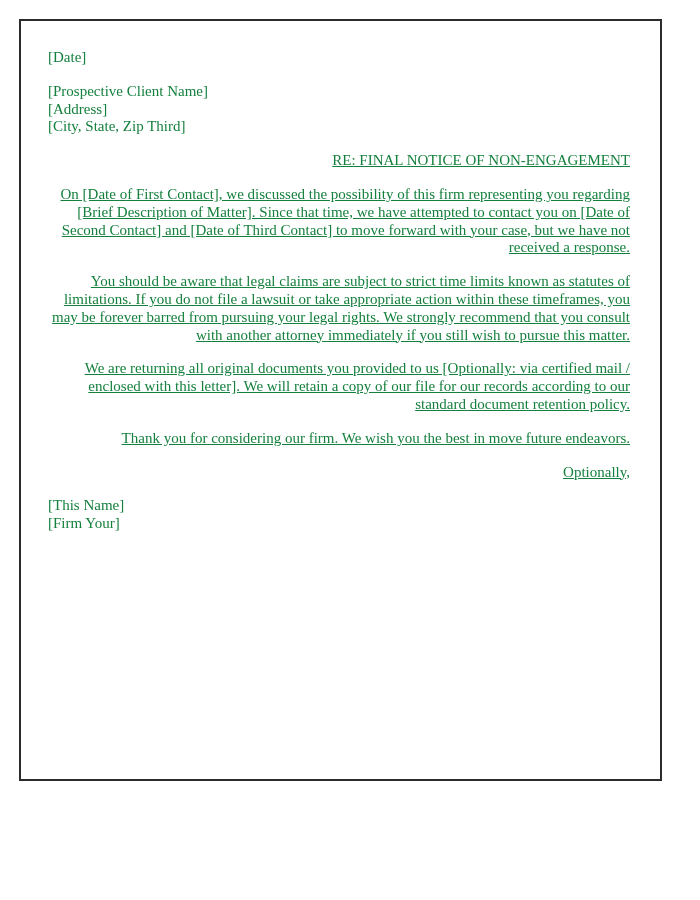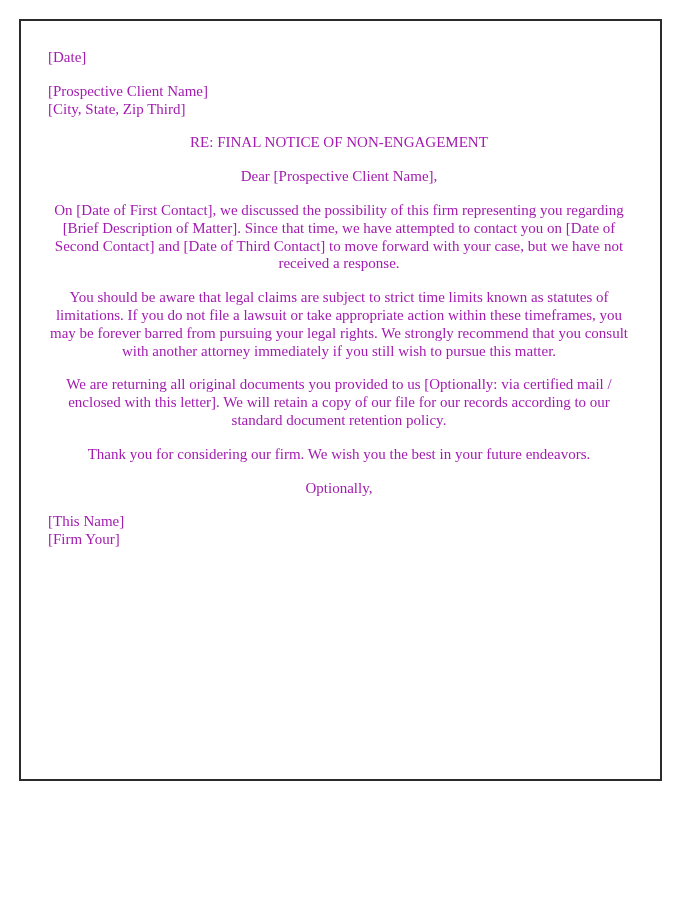--- a/index.html
+++ b/index.html
@@ -9,21 +9,21 @@
     width: 700px;
     height: 900px;
     overflow: hidden;
   }
   .canvas {
     position: relative;
     width: 700px;
     height: 900px;
     background: #ffffff;
     font-family: "Liberation Serif", "DejaVu Serif", serif;
-    color: #a21caf;
+    color: #15803d;
   }
   .page {
     position: absolute;
     left: 19px;
     top: 19px;
     width: 643px;
     height: 762px;
     box-sizing: border-box;
     border: 2px solid #2b2b2b;
     background: #ffffff;
@@ -35,51 +35,52 @@
     max-width: 584px;
   }
   .block {
     margin: 0 0 16px 0;
   }
   .line {
     margin: 0;
   }
   p.para {
     margin: 0 0 16px 0;
-    text-align: center;
+    text-align: right;
+    text-decoration: underline;
   }
 </style>
 </head>
 <body>
 
 <div class="canvas">
   <div class="page">
     <div class="letter-body">
 
       <div class="block">
         <p class="line">[Date]</p>
       </div>
 
       <div class="block">
         <p class="line">[Prospective Client Name]</p>
+        <p class="line">[Address]</p>
         <p class="line">[City, State, Zip Third]</p>
       </div>
 
       <p class="para">RE: FINAL NOTICE OF NON-ENGAGEMENT</p>
 
-      <p class="para">Dear [Prospective Client Name],</p>
 
       <p class="para">On [Date of First Contact], we discussed the possibility of this firm representing you regarding [Brief Description of Matter]. Since that time, we have attempted to contact you on [Date of Second Contact] and [Date of Third Contact] to move forward with your case, but we have not received a response.</p>
 
 
       <p class="para">You should be aware that legal claims are subject to strict time limits known as statutes of limitations. If you do not file a lawsuit or take appropriate action within these timeframes, you may be forever barred from pursuing your legal rights. We strongly recommend that you consult with another attorney immediately if you still wish to pursue this matter.</p>
 
       <p class="para">We are returning all original documents you provided to us [Optionally: via certified mail / enclosed with this letter]. We will retain a copy of our file for our records according to our standard document retention policy.</p>
 
-      <p class="para">Thank you for considering our firm. We wish you the best in your future endeavors.</p>
+      <p class="para">Thank you for considering our firm. We wish you the best in move future endeavors.</p>
 
       <p class="para">Optionally,</p>
 
       <div class="block">
         <p class="line">[This Name]</p>
         <p class="line">[Firm Your]</p>
       </div>
 
     </div>
   </div>

